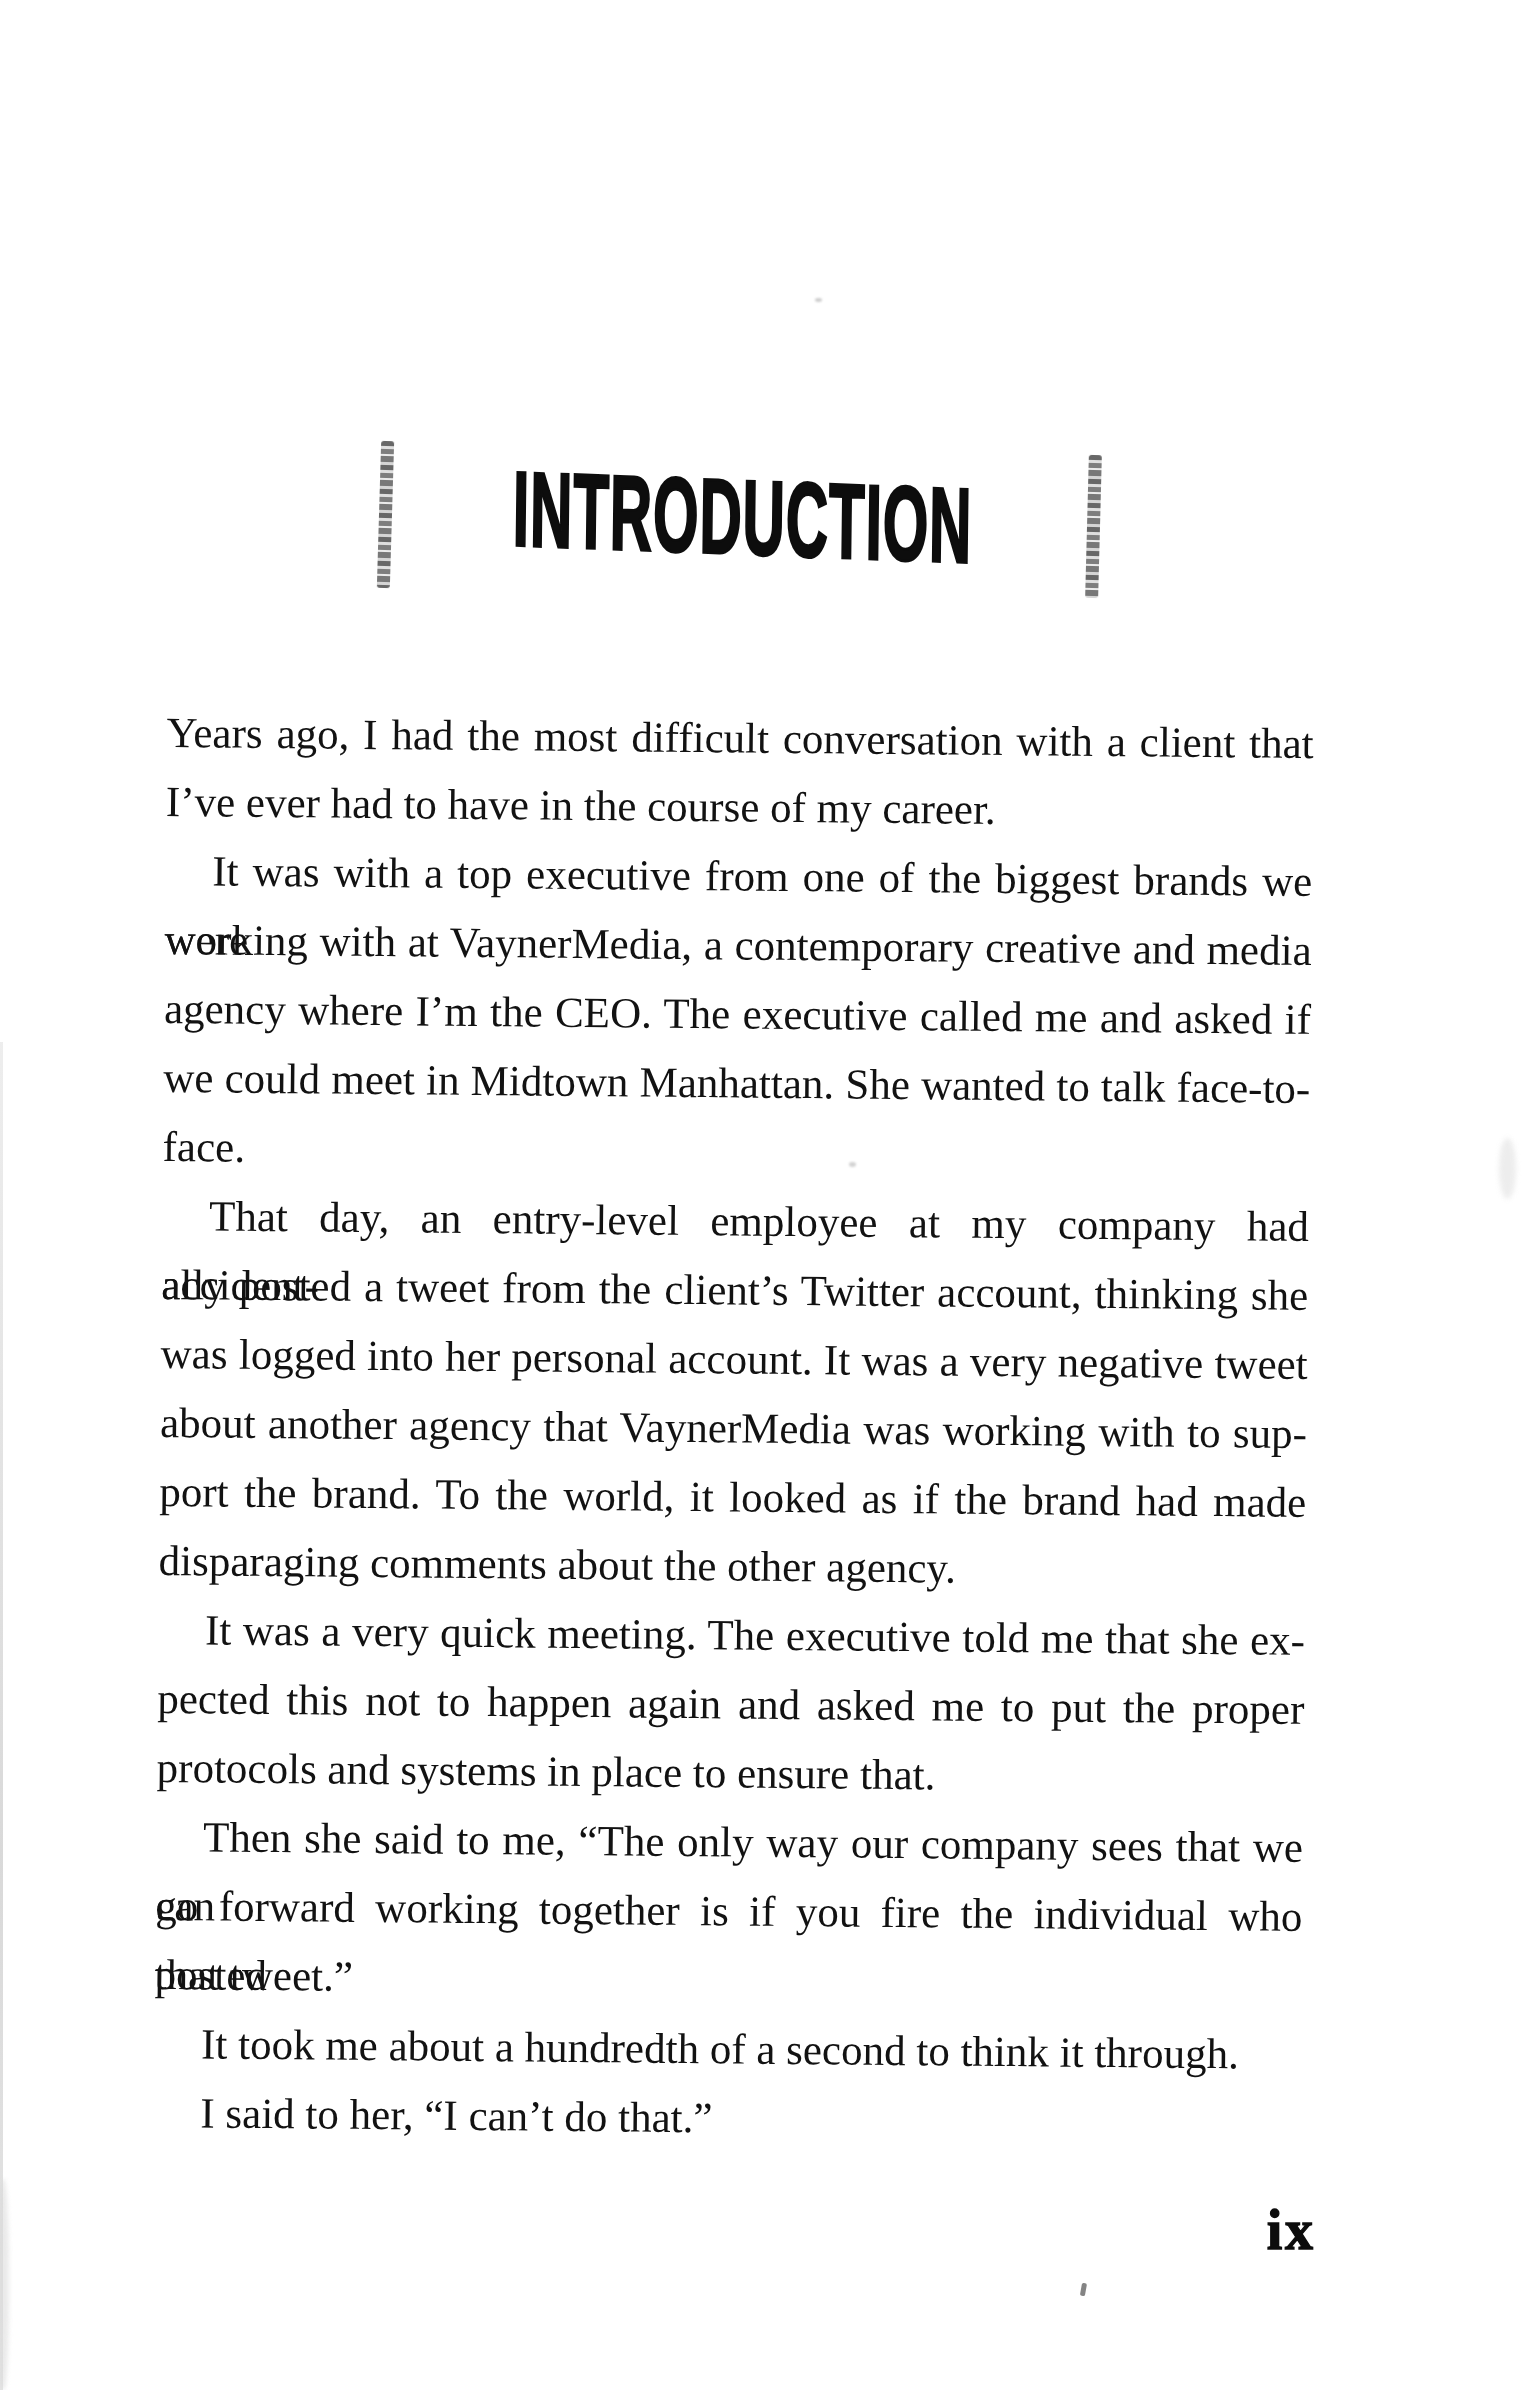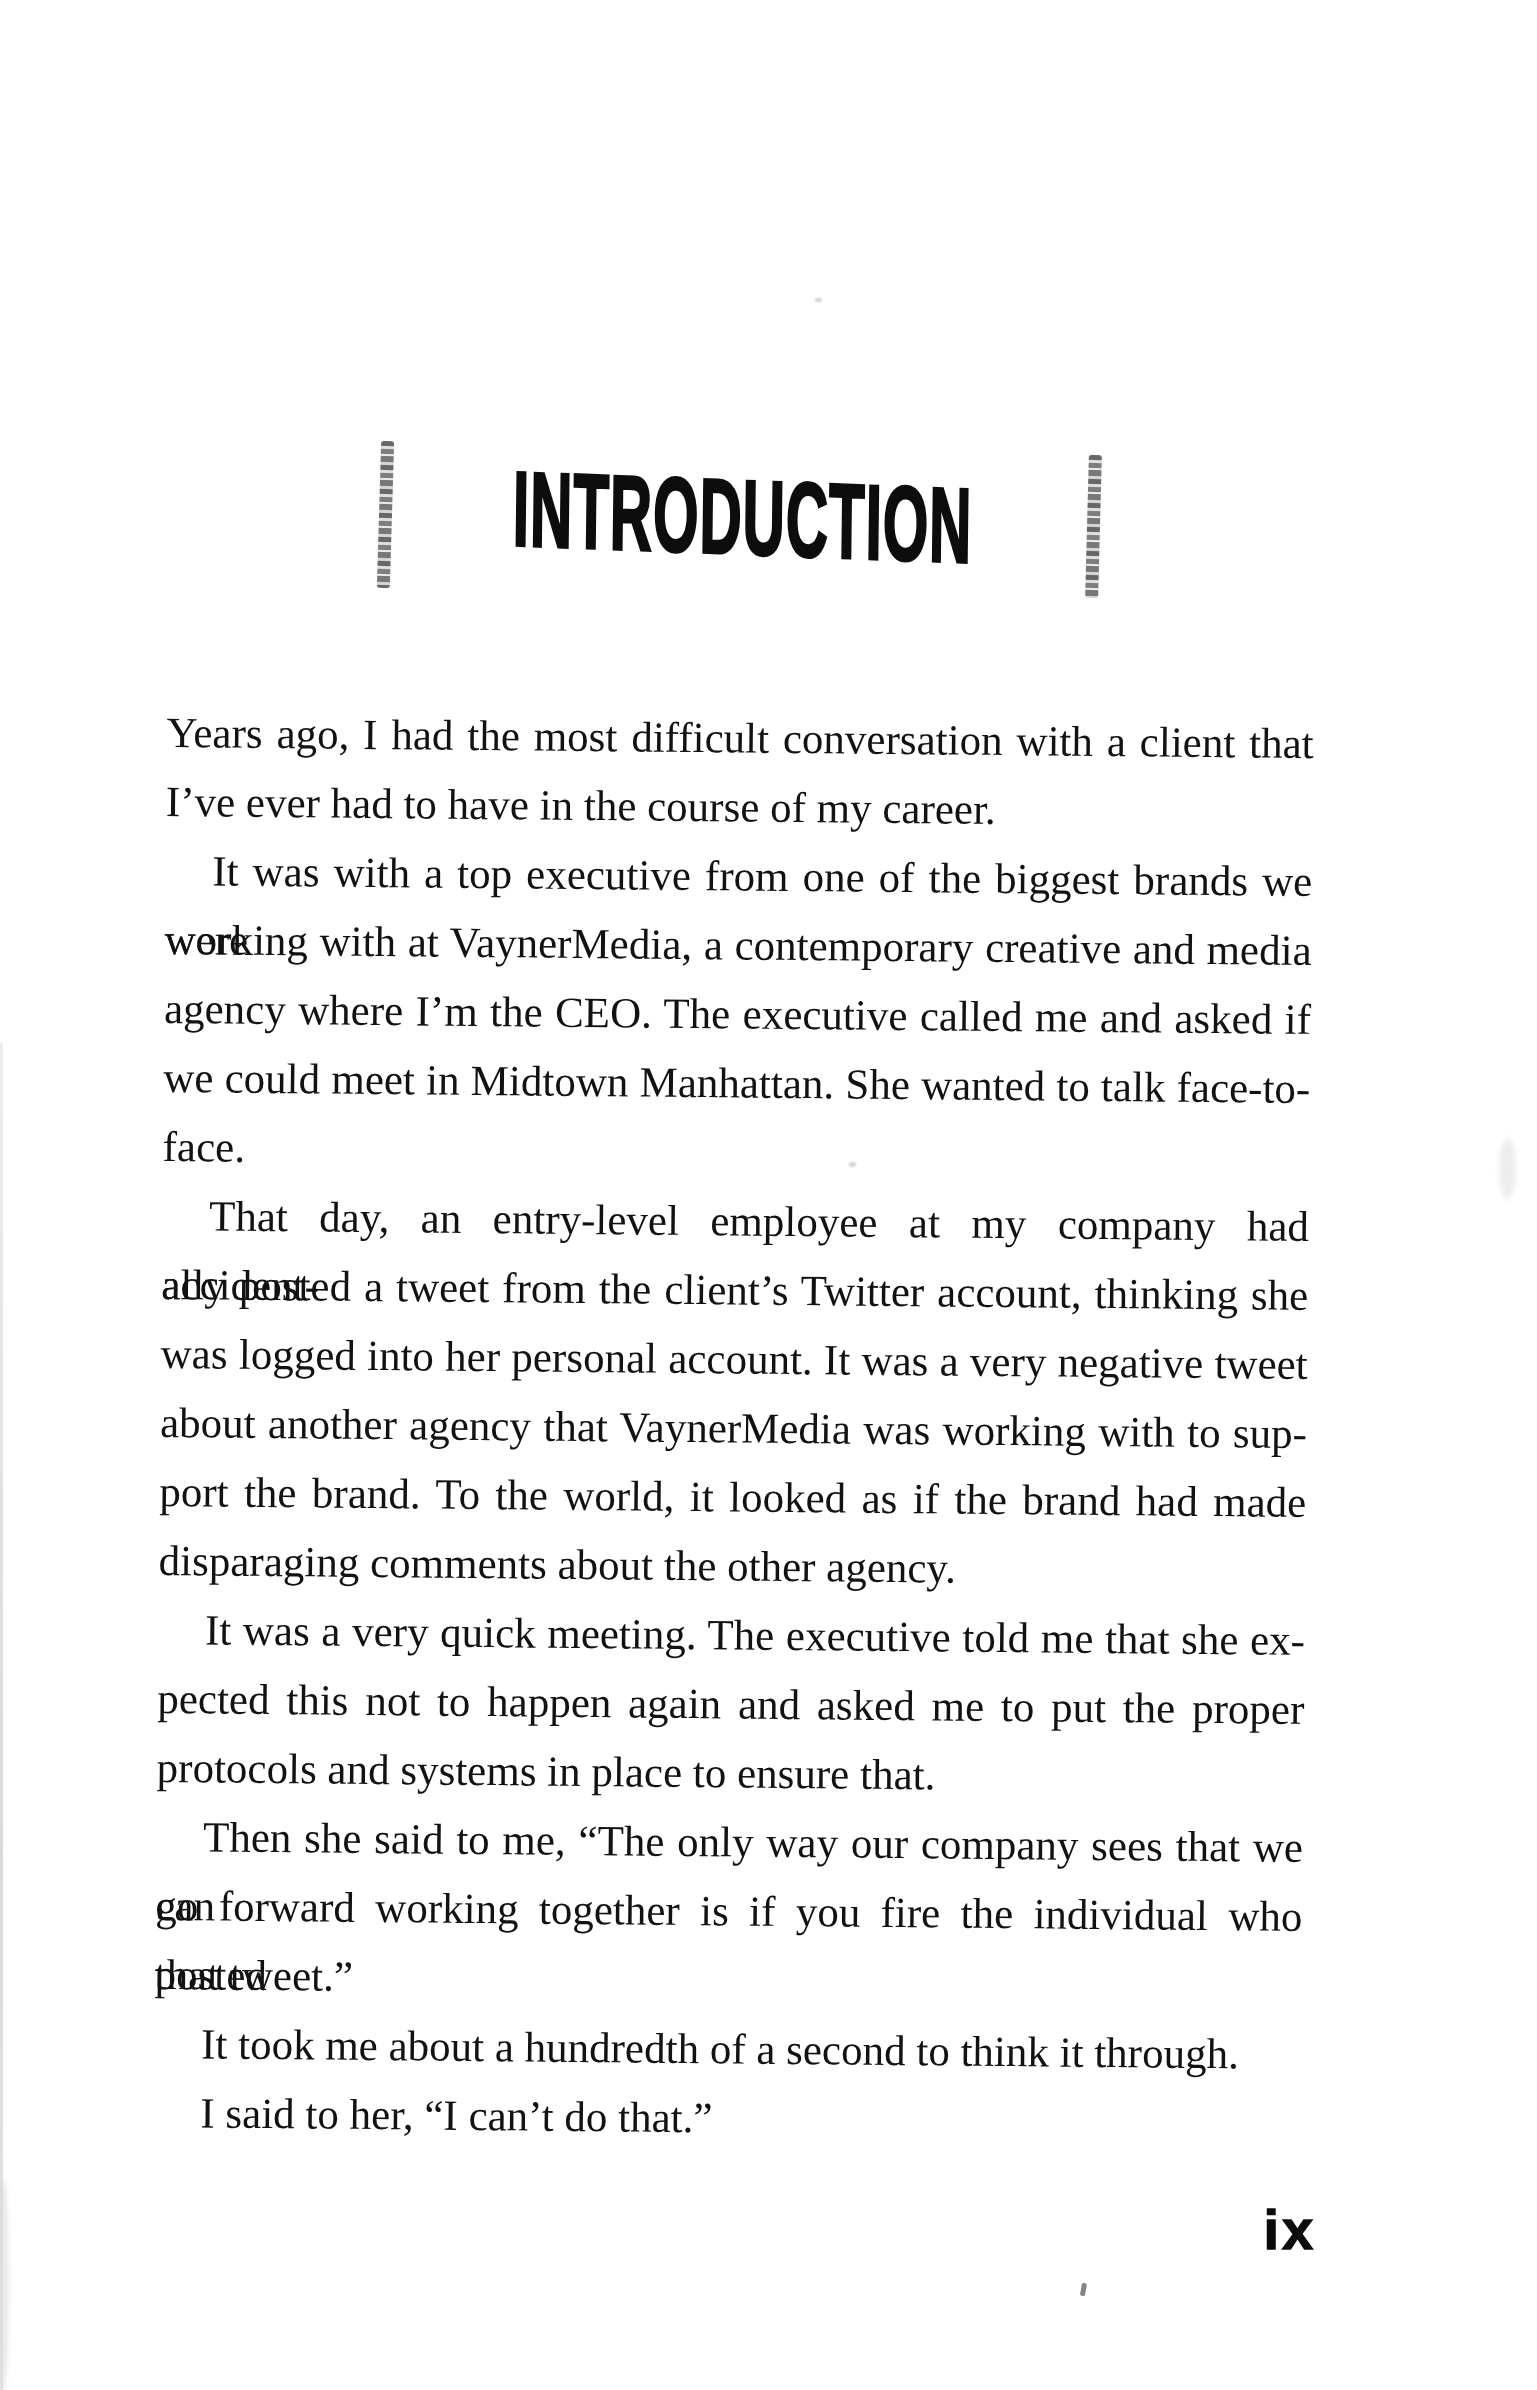--- a/index.html
+++ b/index.html
@@ -67,21 +67,21 @@
   }
   .line { height: 69px; overflow: visible; text-align: left; }
   .line.j { text-align: justify; text-align-last: justify; text-justify: inter-word; }
   .line.ind { text-indent: 47px; }
 
   
   .folio {
     position: absolute;
     top: 2202px;
     right: 221px;
-    font-family: Liberation Sans, sans-serif;
+    font-family: Liberation Serif, serif;
     font-weight: 700;
     font-size: 56px;
     line-height: 56px;
     letter-spacing: 2.9px;
     color: #0c0c0c;
     -webkit-text-stroke: 1.3px #0c0c0c;
   }
 
   
   .artifact { position: absolute; pointer-events: none; }

